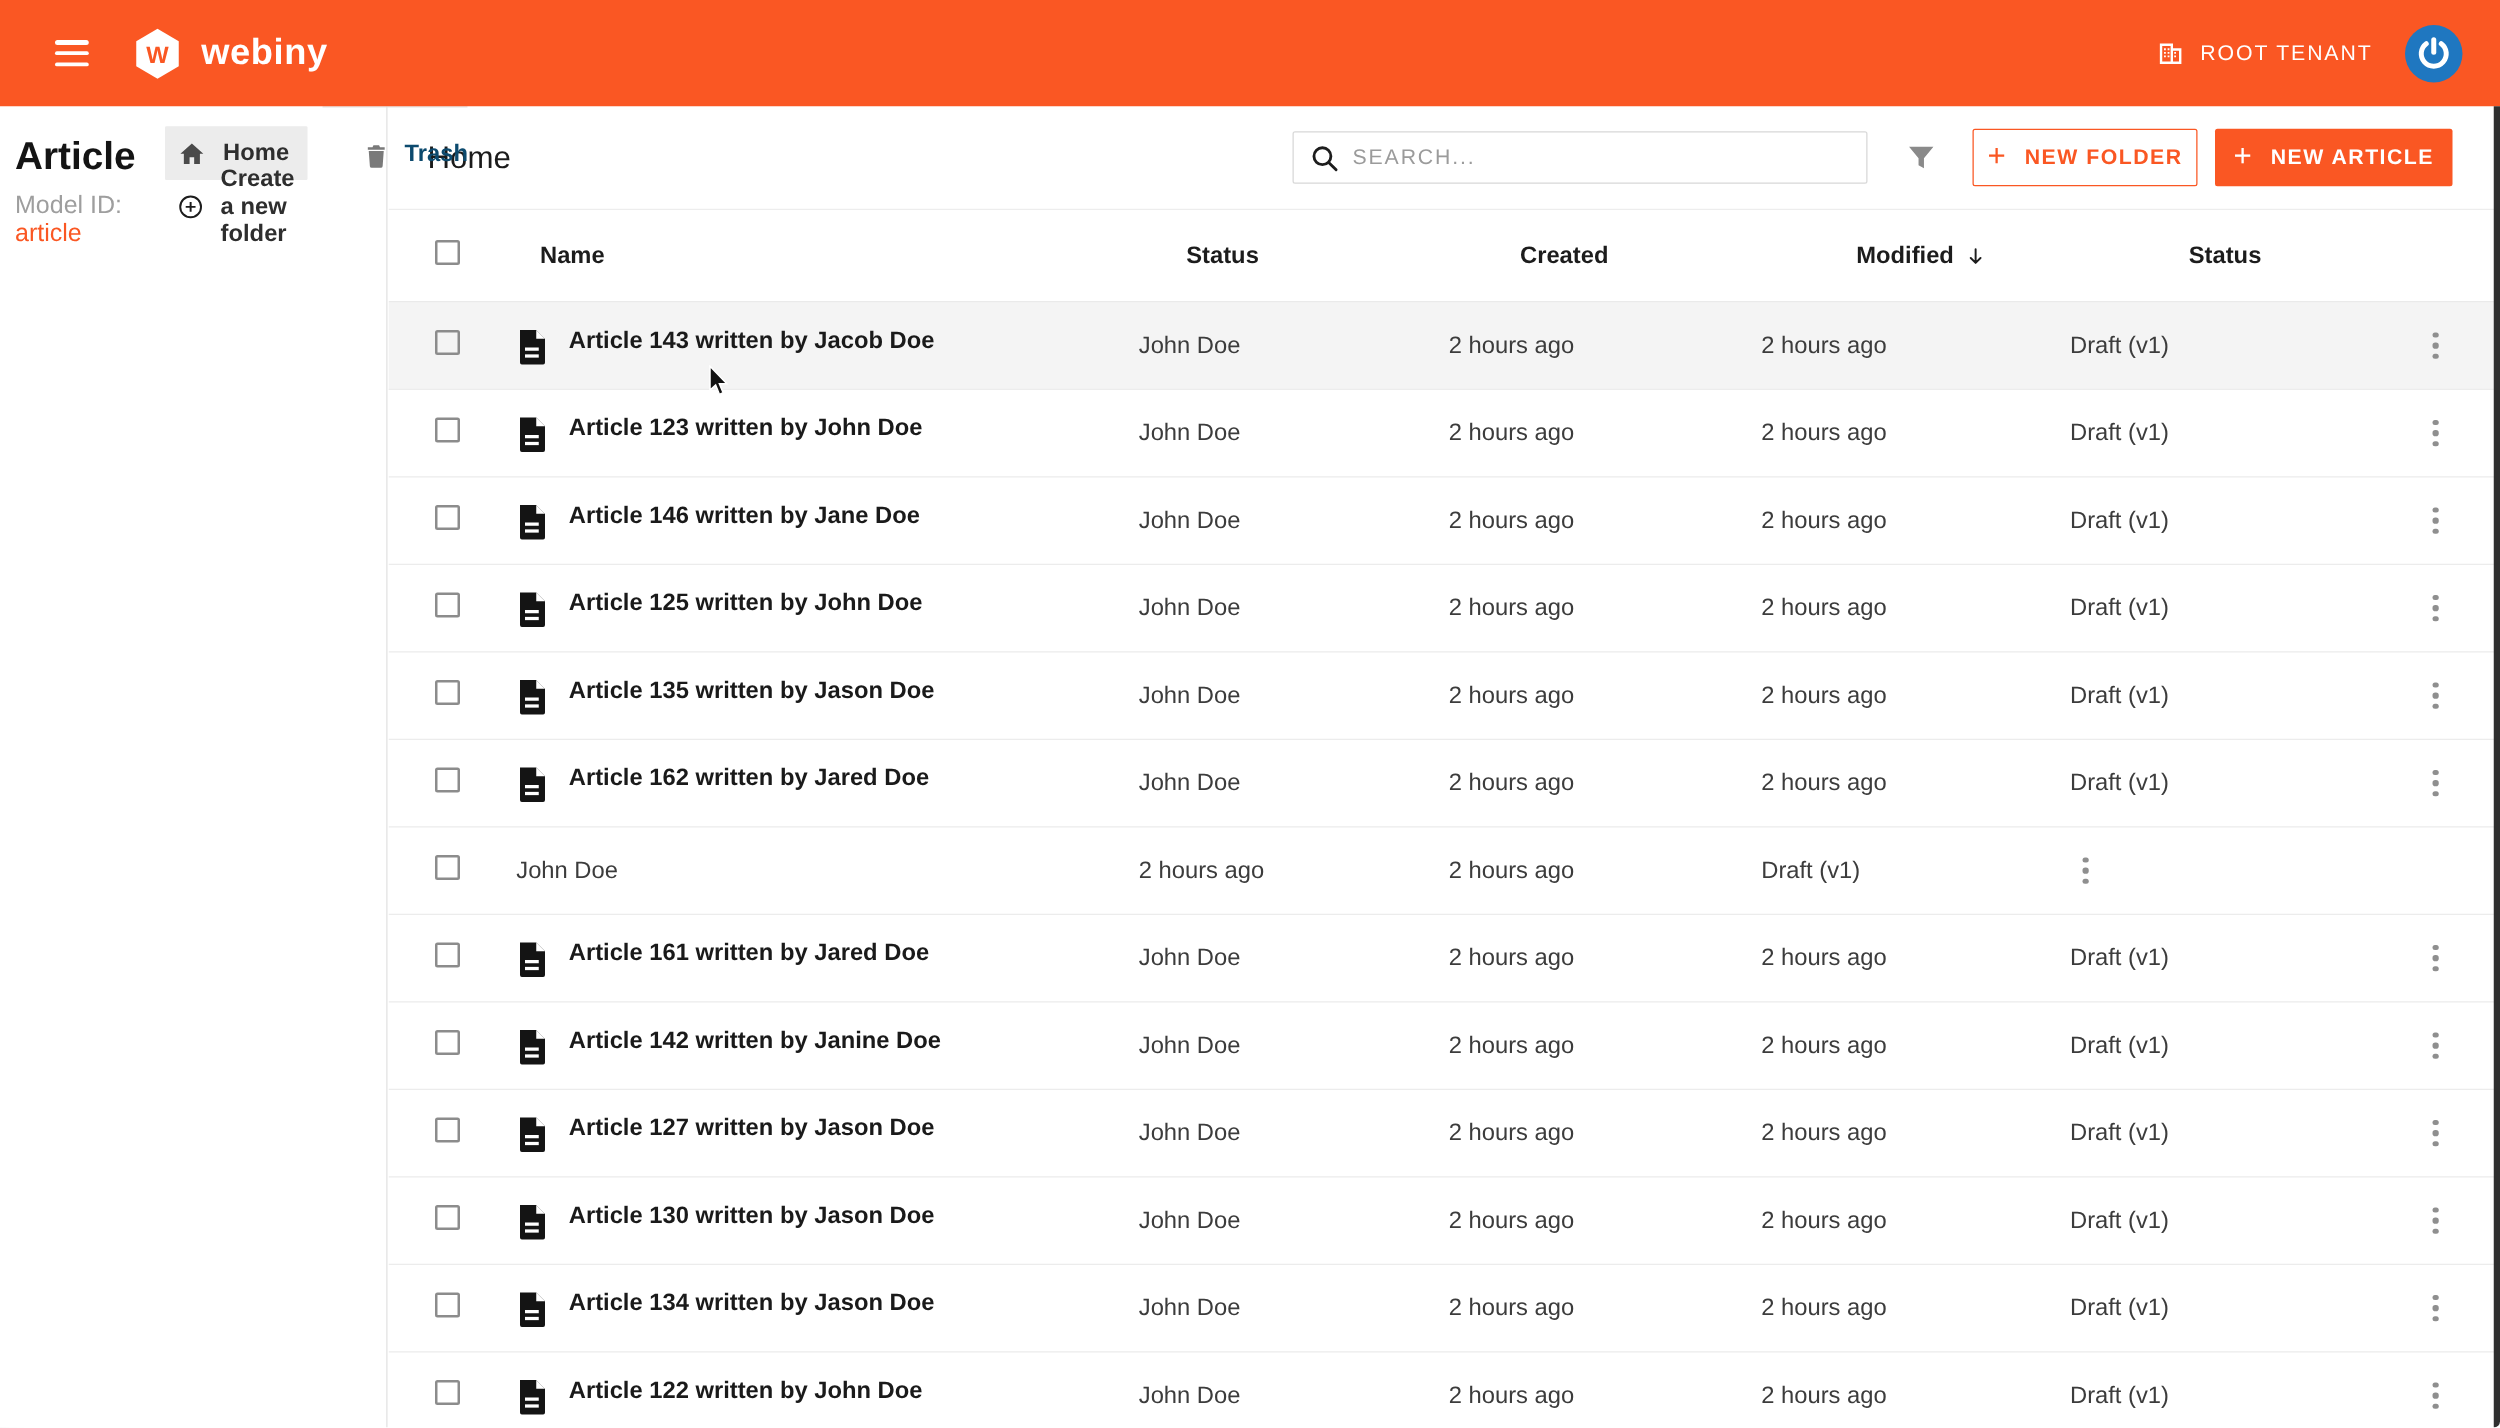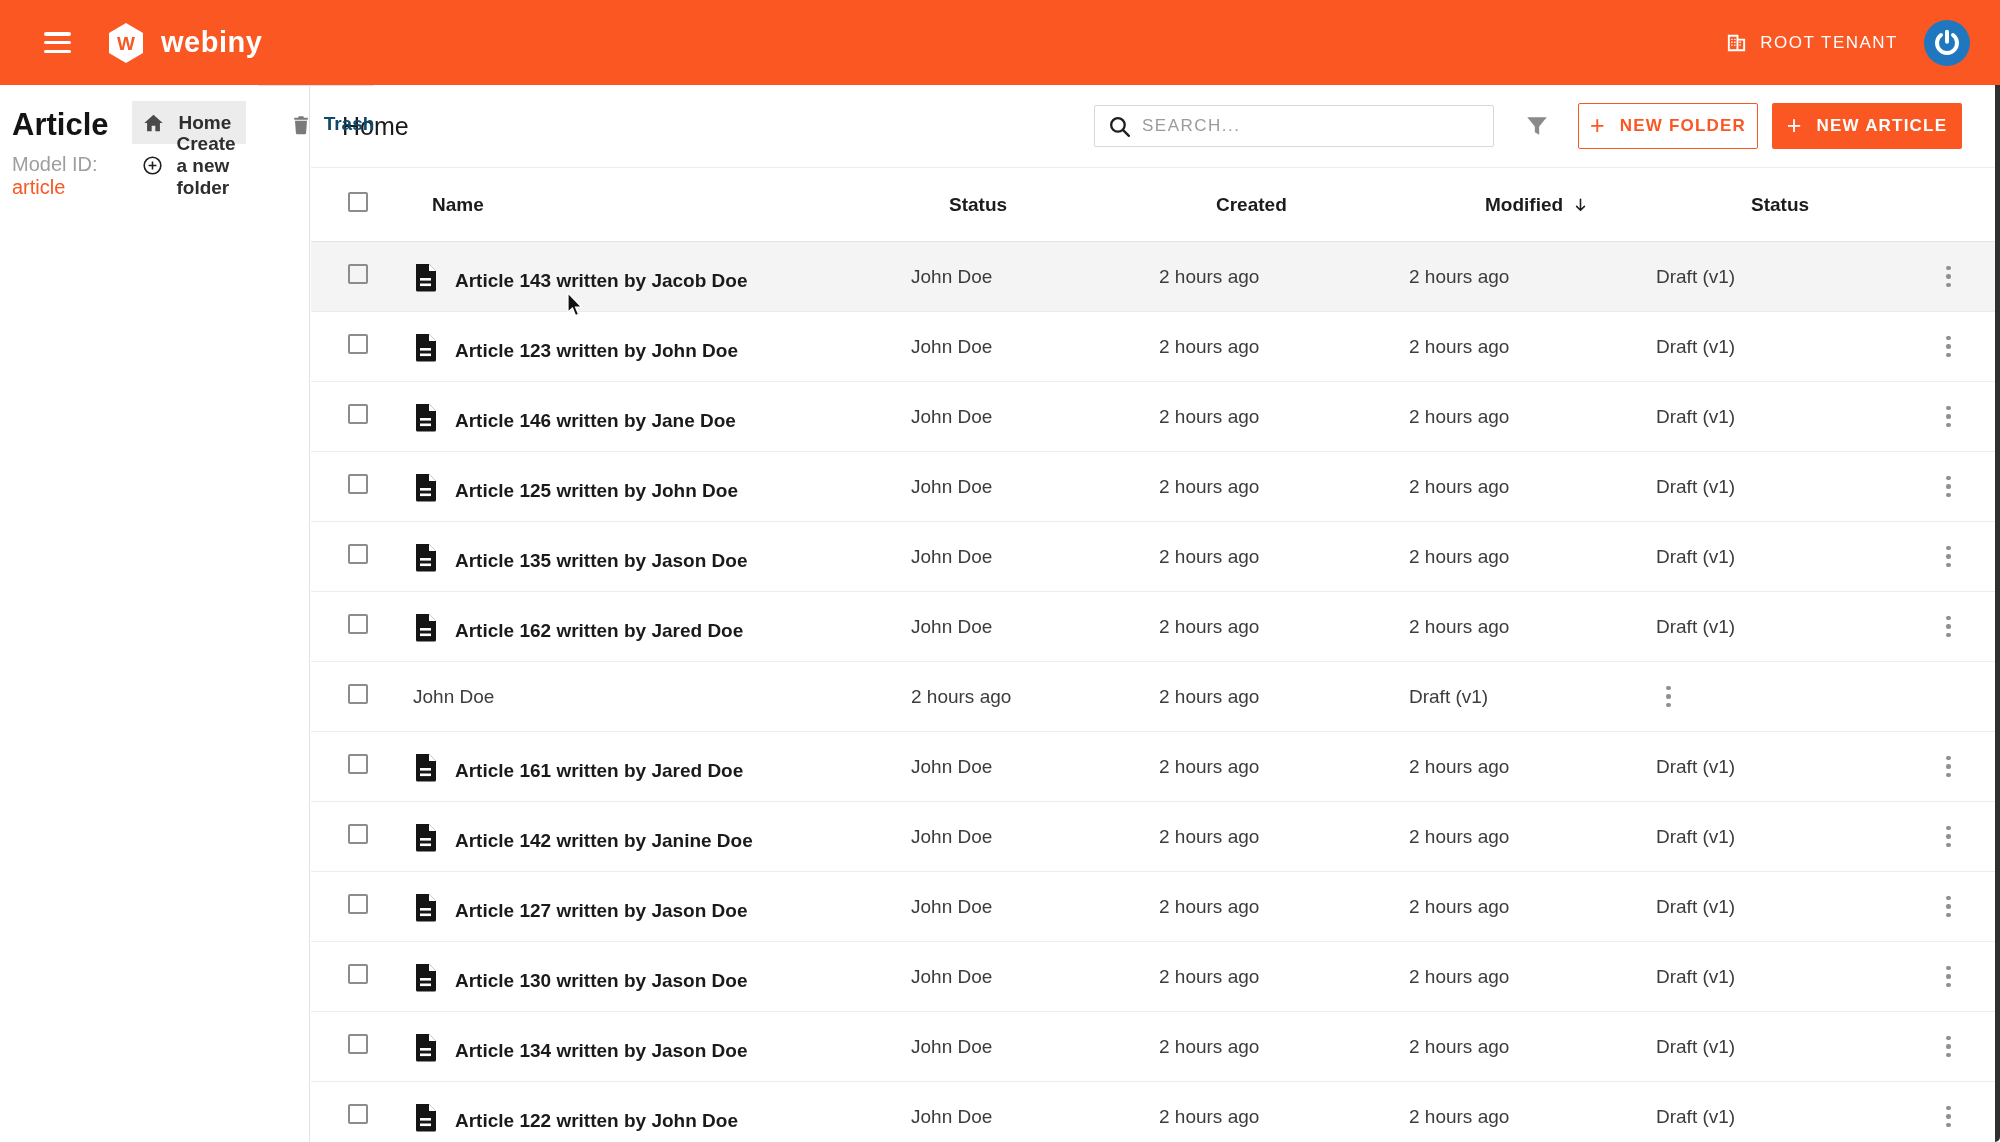--- a/index.html
+++ b/index.html
@@ -48,21 +48,21 @@
   
   .drawer-shadow{position:absolute;left:-38px;top:352px;height:780px;width:54px;background:#fff;
     border-radius:30px;box-shadow:3px 6px 16px rgba(0,0,0,.22);z-index:5;}
 
   
   .main{position:absolute;left:311px;top:85px;width:1689px;height:1057px;background:#fff;}
   .toolbar{height:83px;display:flex;align-items:center;padding:0 38px 0 31px;
     border-bottom:1px solid #ededed;}
   .breadcrumb{font-size:25px;font-weight:400;color:#1b1b1b;flex:0 0 auto;}
   .toolbar-spacer{flex:1;}
-  .searchbox{width:400px;height:42px;border:1px solid #d8d8d8;border-radius:2px;background:#fff;
+  .searchbox{width:460px;height:42px;border:1px solid #d8d8d8;border-radius:2px;background:#fff;
     display:flex;align-items:center;padding:0 10px 0 12px;gap:10px;}
   .searchbox input{border:none;outline:none;flex:1;font-size:17px;letter-spacing:1.5px;
     color:#444;font-family:inherit;background:transparent;}
   .searchbox input::placeholder{color:#9b9b9b;}
   .filter-btn{background:none;border:none;cursor:pointer;margin-left:30px;display:flex;align-items:center;}
   .btn{height:46px;display:inline-flex;align-items:center;justify-content:center;gap:14px;
     font-size:17px;font-weight:600;letter-spacing:1.2px;border-radius:2px;cursor:pointer;
     font-family:inherit;}
   .btn .plus{font-size:25px;font-weight:400;line-height:1;margin-top:-2px;}
   .btn-outline{margin-left:28px;width:180px;background:#fff;color:var(--accent);
@@ -71,21 +71,21 @@
 
   
   .grid-row{display:grid;grid-template-columns:102px 498px 248px 250px 247px 280px 1fr;
     align-items:center;}
   .thead{height:74px;border-bottom:1px solid #e3e3e3;font-weight:700;font-size:19px;color:#1c1c1c;gap:19px;}
   .body-row{height:70px;border-bottom:1px solid var(--row-border);font-size:19px;color:var(--ink2);}
   .body-row.highlighted{background:#f4f4f4;}
   .c-check{padding-left:37px;}
   .checkbox{display:inline-block;width:20px;height:20px;border:2px solid #8c8c8c;border-radius:2px;
     background:transparent;cursor:pointer;}
-  .c-name{display:flex;align-items:flex-end;gap:17px;padding-right:20px;overflow:hidden;}
+  .c-name{display:flex;align-items:flex-start;gap:17px;padding-right:20px;overflow:hidden;}
   .name-text{font-weight:700;color:#1a1a1a;white-space:nowrap;}
   .mod-head{display:flex;align-items:center;gap:9px;cursor:pointer;}
   .c-actions{display:flex;align-items:center;justify-content:flex-start;padding-left:2px;}
   .gear-btn,.kebab-btn{background:none;border:none;cursor:pointer;display:flex;align-items:center;
     justify-content:center;padding:4px;margin-left:4px;}
   .kebab{display:flex;flex-direction:column;gap:4px;align-items:center;}
   .kebab i{width:4.5px;height:4.5px;border-radius:50%;background:#8f8f8f;display:block;}
 
   
   .scrollbar{position:absolute;right:0;top:85px;width:5px;height:1057px;background:#2f2f2f;

